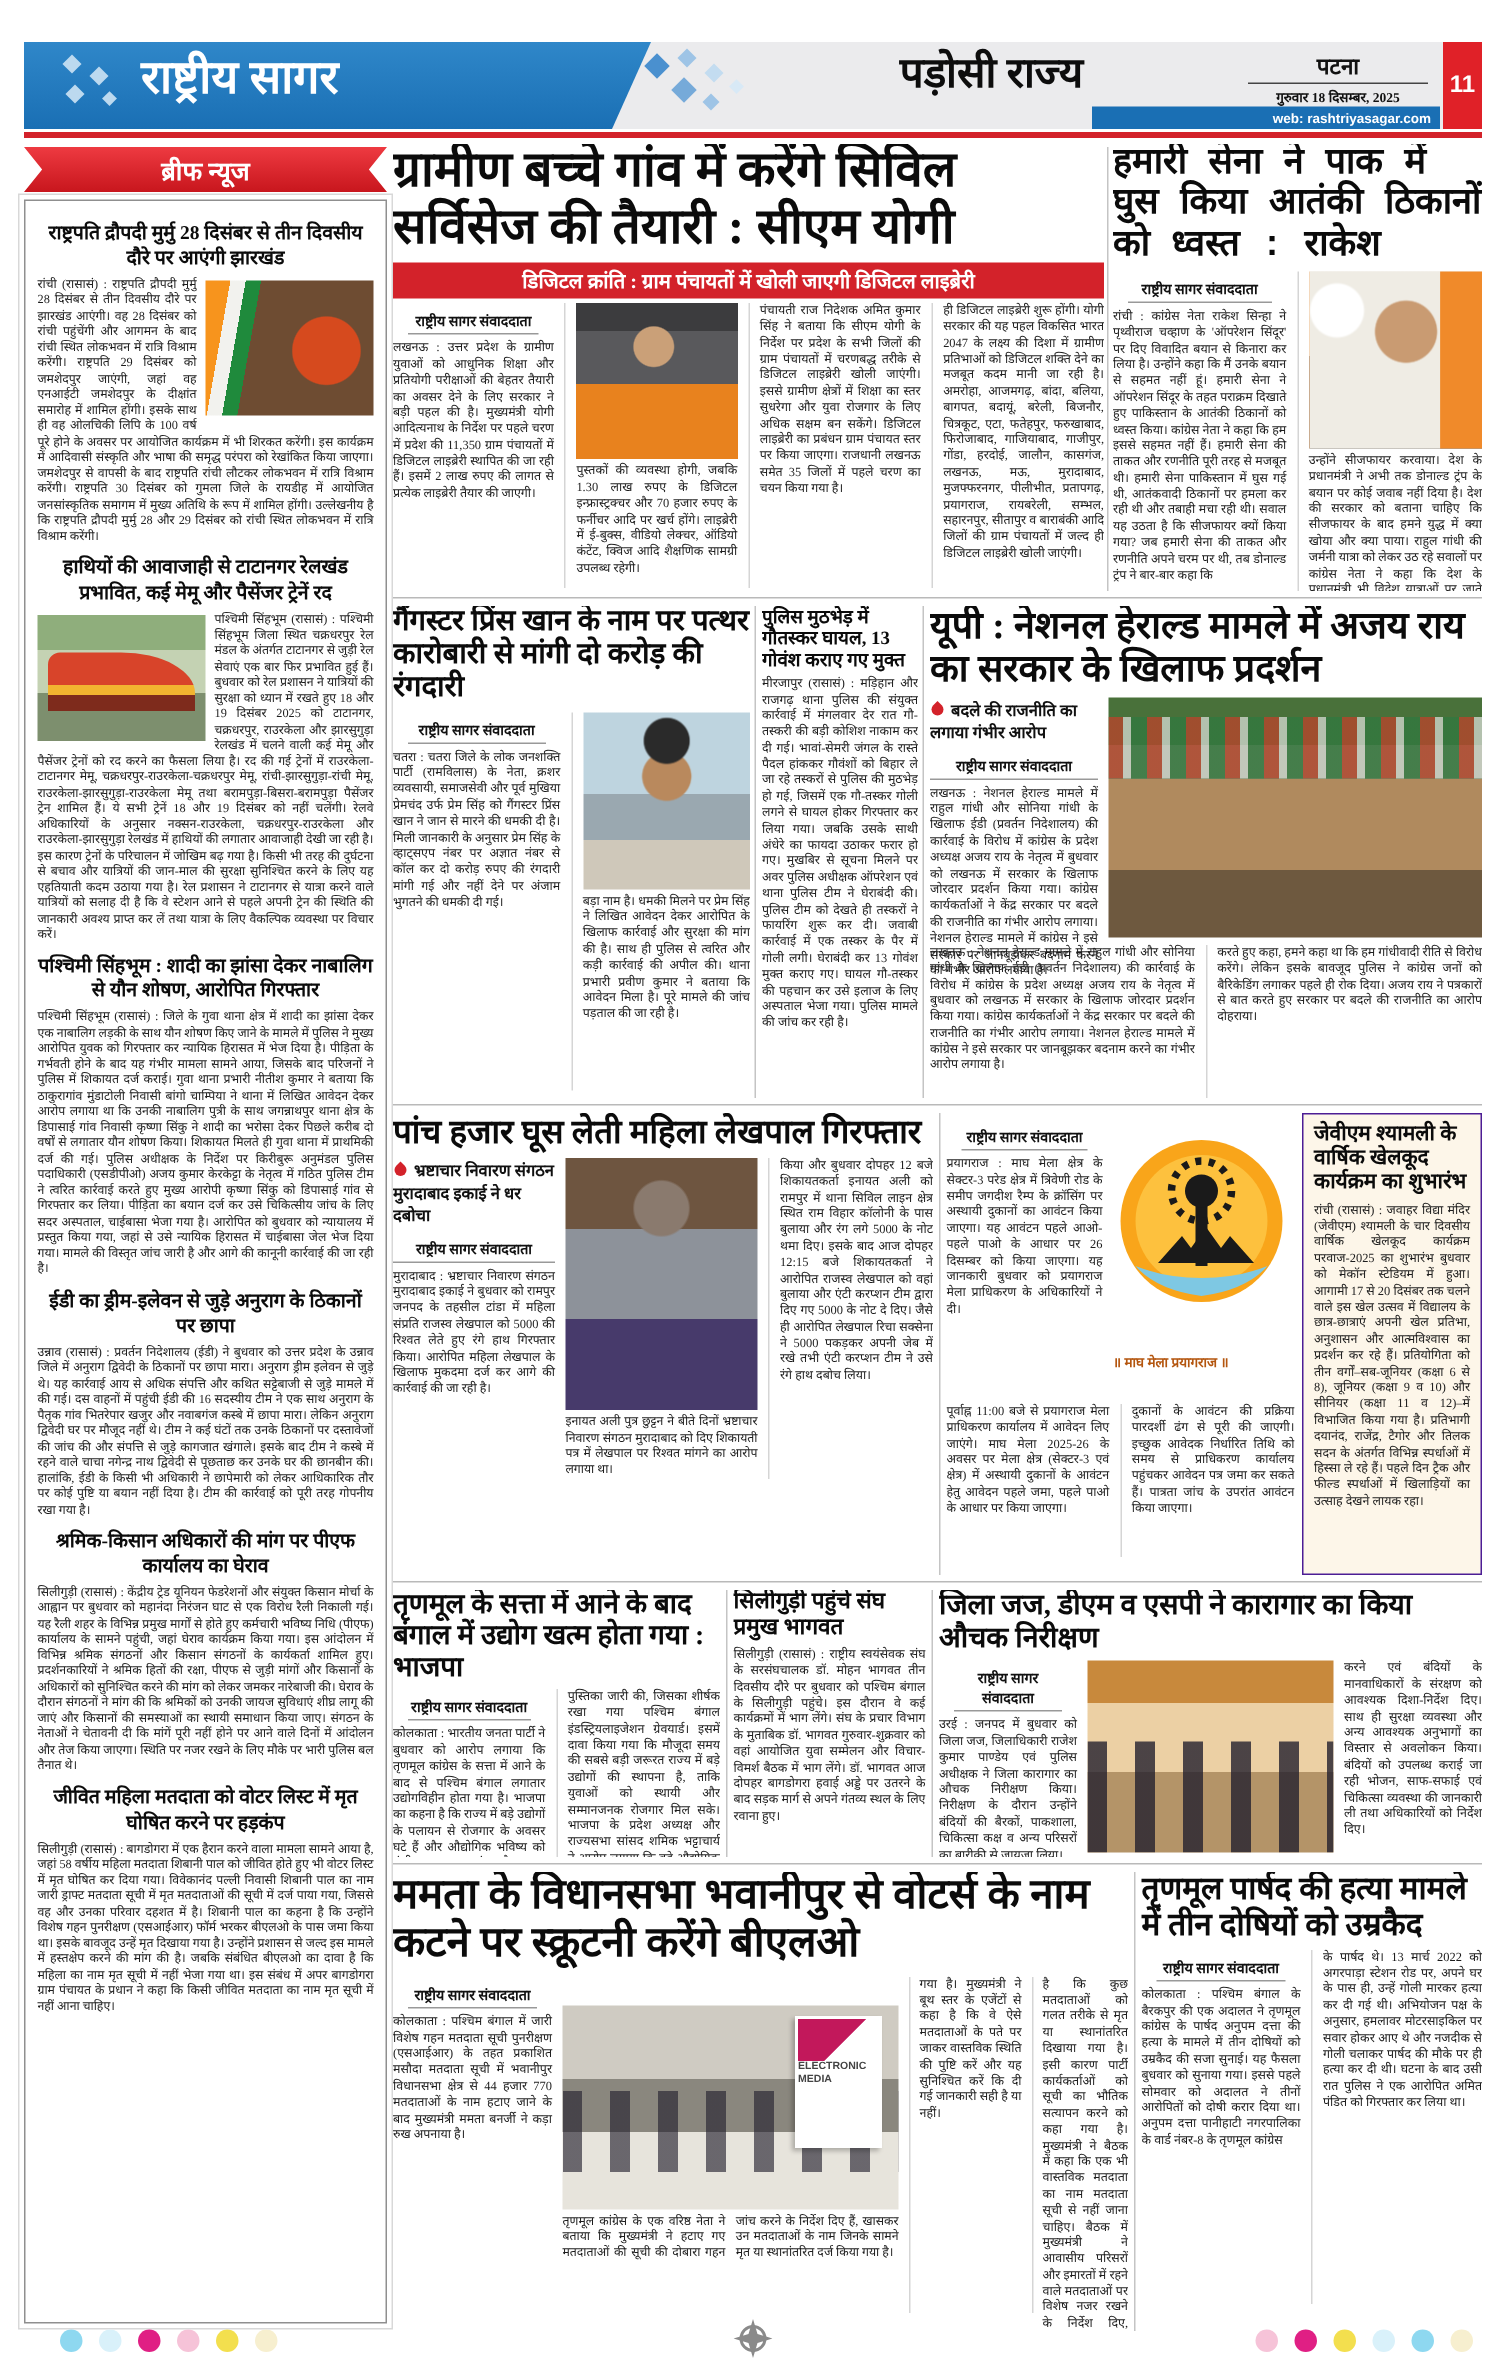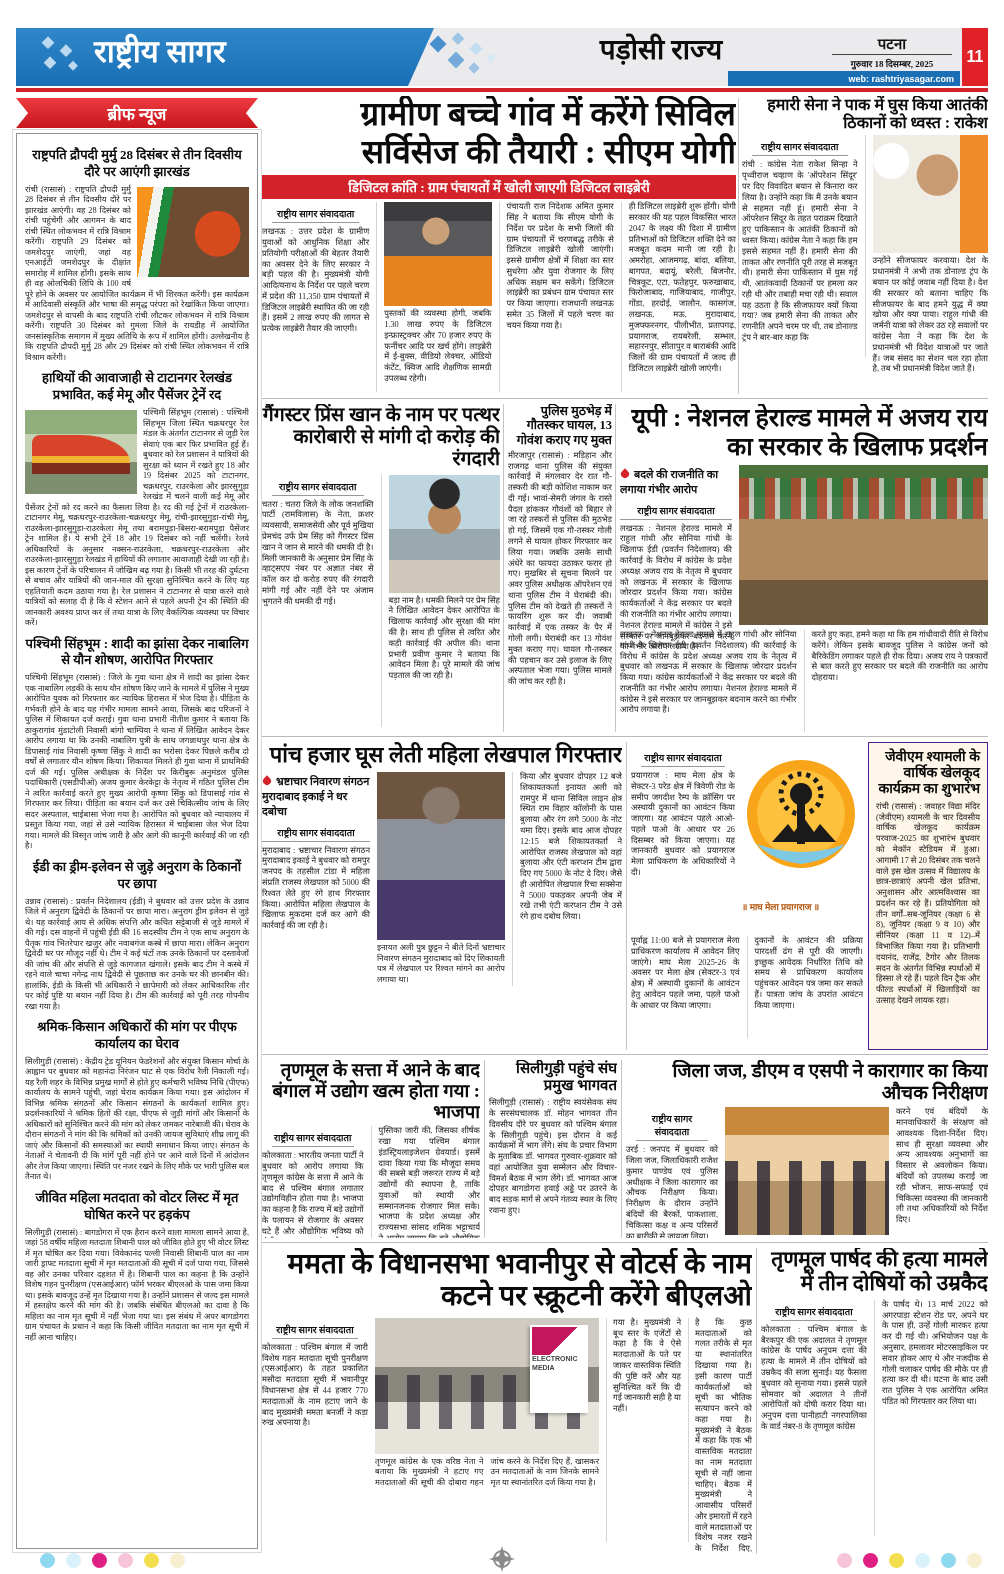--- a/index.html
+++ b/index.html
@@ -28,21 +28,21 @@
           clip-path:polygon(0 0,100% 0,95% 50%,100% 100%,0 100%,5% 50%);}
   .brief-box{margin-top:5px;border:1px solid #8f8f8f;box-shadow:0 0 0 3px #fff,0 0 0 4px #d8d8d8;
              padding:6px 8px;height:1402px;overflow:hidden;background:#fff;}
   .btitle{font-size:13px;font-weight:800;text-align:center;line-height:1.3;margin:7px 0 4px;color:#0c0c0c;}
   .body{font-size:8.3px;line-height:1.3;text-align:justify;color:#1d1d1d;}
   .brief .body{font-size:8.2px;line-height:1.28;}
   .bimg-r{float:right;width:112px;height:90px;margin:2px 0 3px 6px;}
   .bimg-l{float:left;width:112px;height:84px;margin:2px 6px 3px 0;}
   
   .art{position:absolute;overflow:hidden;}
-  .hl{font-weight:800;color:#0b0b0b;text-align:right;line-height:1.14;}
+  .hl{font-weight:800;color:#0b0b0b;text-align:left;line-height:1.14;}
   .subbar{background:#d3222a;color:#fff;font-weight:800;font-size:13.5px;text-align:center;
           padding:3px 0;margin:4px 0 3px;}
   .byline{font-size:9.5px;font-weight:800;text-align:center;color:#111;
           border-bottom:1px solid #999;padding:3px 0 2px;margin:2px 10px 4px;}
   .cols{display:flex;gap:7px;}
   .col{flex:1;min-width:0;}
   .col + .col{border-left:1px solid #d5d5d5;padding-left:7px;}
   .kicker{font-size:11px;font-weight:800;line-height:1.35;margin:2px 0 4px;color:#111;}
   .drop{width:8px;height:8px;background:#d3222a;border-radius:0 50% 50% 50%;transform:rotate(45deg);
         display:inline-block;margin:0 5px 0 1px;}
@@ -174,21 +174,21 @@
       <div class="col">
         <div class="body">पंचायती राज निदेशक अमित कुमार सिंह ने बताया कि सीएम योगी के निर्देश पर प्रदेश के सभी जिलों की ग्राम पंचायतों में चरणबद्ध तरीके से डिजिटल लाइब्रेरी खोली जाएंगी। इससे ग्रामीण क्षेत्रों में शिक्षा का स्तर सुधरेगा और युवा रोजगार के लिए अधिक सक्षम बन सकेंगे। डिजिटल लाइब्रेरी का प्रबंधन ग्राम पंचायत स्तर पर किया जाएगा। राजधानी लखनऊ समेत 35 जिलों में पहले चरण का चयन किया गया है।</div>
       </div>
       <div class="col">
         <div class="body">ही डिजिटल लाइब्रेरी शुरू होंगी। योगी सरकार की यह पहल विकसित भारत 2047 के लक्ष्य की दिशा में ग्रामीण प्रतिभाओं को डिजिटल शक्ति देने का मजबूत कदम मानी जा रही है। अमरोहा, आजमगढ़, बांदा, बलिया, बागपत, बदायूं, बरेली, बिजनौर, चित्रकूट, एटा, फतेहपुर, फरुखाबाद, फिरोजाबाद, गाजियाबाद, गाजीपुर, गोंडा, हरदोई, जालौन, कासगंज, लखनऊ, मऊ, मुरादाबाद, मुजफ्फरनगर, पीलीभीत, प्रतापगढ़, प्रयागराज, रायबरेली, सम्भल, सहारनपुर, सीतापुर व बाराबंकी आदि जिलों की ग्राम पंचायतों में जल्द ही डिजिटल लाइब्रेरी खोली जाएंगी।</div>
       </div>
     </div>
   </div>
 
   <div class="art" style="left:742px;top:96px;width:246px;height:298px;">
-    <div class="hl" style="font-size:16px;">हमारी सेना ने पाक में घुस किया आतंकी ठिकानों को ध्वस्त : राकेश</div>
+    <div class="hl" style="font-size:24px;font-family:Liberation Mono, monospace;">हमारी सेना ने पाक में घुस किया आतंकी ठिकानों को ध्वस्त : राकेश</div>
     <div class="cols" style="height:222px;margin-top:3px;">
       <div class="col">
         <div class="byline">राष्ट्रीय सागर संवाददाता</div>
         <div class="body">रांची : कांग्रेस नेता राकेश सिन्हा ने पृथ्वीराज चव्हाण के 'ऑपरेशन सिंदूर' पर दिए विवादित बयान से किनारा कर लिया है। उन्होंने कहा कि मैं उनके बयान से सहमत नहीं हूं। हमारी सेना ने ऑपरेशन सिंदूर के तहत पराक्रम दिखाते हुए पाकिस्तान के आतंकी ठिकानों को ध्वस्त किया। कांग्रेस नेता ने कहा कि हम इससे सहमत नहीं हैं। हमारी सेना की ताकत और रणनीति पूरी तरह से मजबूत थी। हमारी सेना पाकिस्तान में घुस गई थी, आतंकवादी ठिकानों पर हमला कर रही थी और तबाही मचा रही थी। सवाल यह उठता है कि सीजफायर क्यों किया गया? जब हमारी सेना की ताकत और रणनीति अपने चरम पर थी, तब डोनाल्ड ट्रंप ने बार-बार कहा कि</div>
       </div>
       <div class="col">
         <div class="photo ph-rakesh" style="width:100%;height:118px;margin-bottom:3px;"></div>
         <div class="body">उन्होंने सीजफायर करवाया। देश के प्रधानमंत्री ने अभी तक डोनाल्ड ट्रंप के बयान पर कोई जवाब नहीं दिया है। देश की सरकार को बताना चाहिए कि सीजफायर के बाद हमने युद्ध में क्या खोया और क्या पाया। राहुल गांधी की जर्मनी यात्रा को लेकर उठ रहे सवालों पर कांग्रेस नेता ने कहा कि देश के प्रधानमंत्री भी विदेश यात्राओं पर जाते हैं। जब संसद का सेशन चल रहा होता है, तब भी प्रधानमंत्री विदेश जाते हैं।</div>
       </div>
     </div>
@@ -328,21 +328,21 @@
 
   <div class="hline" style="left:262px;top:1242px;width:726px;"></div>
 
   <div class="art" style="left:262px;top:1248px;width:490px;height:306px;">
     <div class="hl" style="font-size:28px;">ममता के विधानसभा भवानीपुर से वोटर्स के नाम कटने पर स्क्रूटनी करेंगे बीएलओ</div>
     <div style="display:flex;gap:7px;margin-top:6px;height:224px;">
       <div style="width:106px;flex:none;">
         <div class="byline">राष्ट्रीय सागर संवाददाता</div>
         <div class="body">कोलकाता : पश्चिम बंगाल में जारी विशेष गहन मतदाता सूची पुनरीक्षण (एसआईआर) के तहत प्रकाशित मसौदा मतदाता सूची में भवानीपुर विधानसभा क्षेत्र से 44 हजार 770 मतदाताओं के नाम हटाए जाने के बाद मुख्यमंत्री ममता बनर्जी ने कड़ा रुख अपनाया है।</div>
       </div>
-      <div style="width:224px;flex:none;">
+      <div style="width:224px;flex:none;margin-top:19px;">
         <div class="photo ph-blo" style="width:100%;height:136px;">
           <div class="figs" style="height:40%;bottom:18%;opacity:.8;"></div>
           <div class="blo-banner">
             <div class="blo-tri"></div>
             <div class="blo-txt">ELECTRONIC</div>
             <div class="blo-txt">MEDIA</div>
           </div>
         </div>
         <div class="caption" style="column-count:2;column-gap:7px;">तृणमूल कांग्रेस के एक वरिष्ठ नेता ने बताया कि मुख्यमंत्री ने हटाए गए मतदाताओं की सूची की दोबारा गहन जांच करने के निर्देश दिए हैं, खासकर उन मतदाताओं के नाम जिनके सामने मृत या स्थानांतरित दर्ज किया गया है।</div>
       </div>

